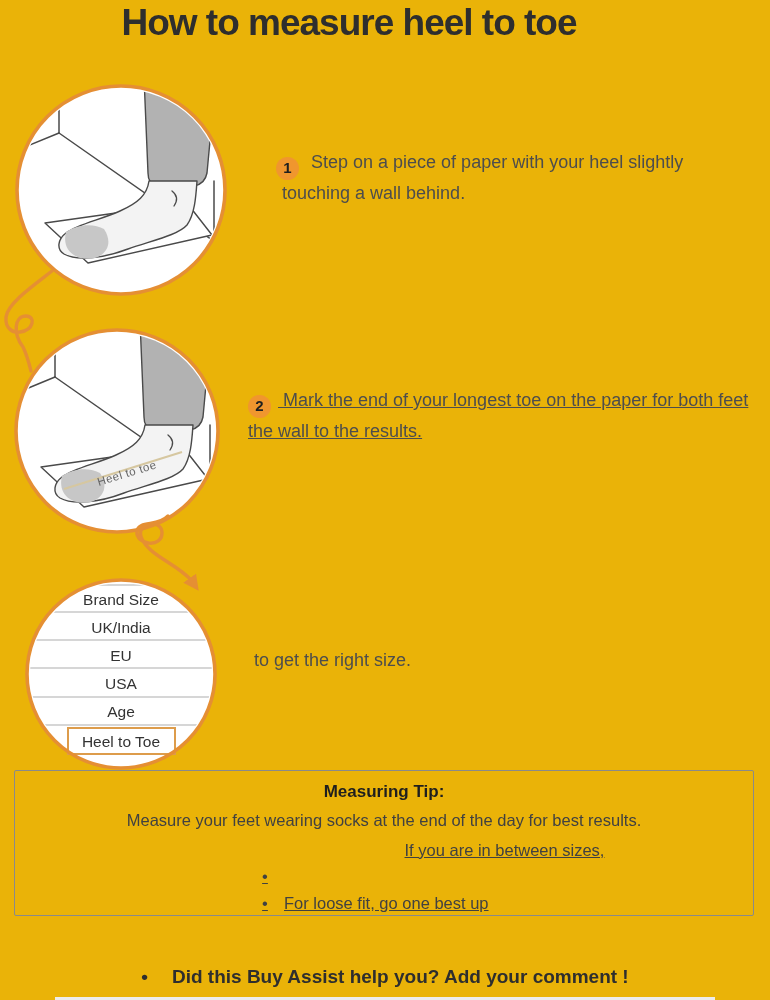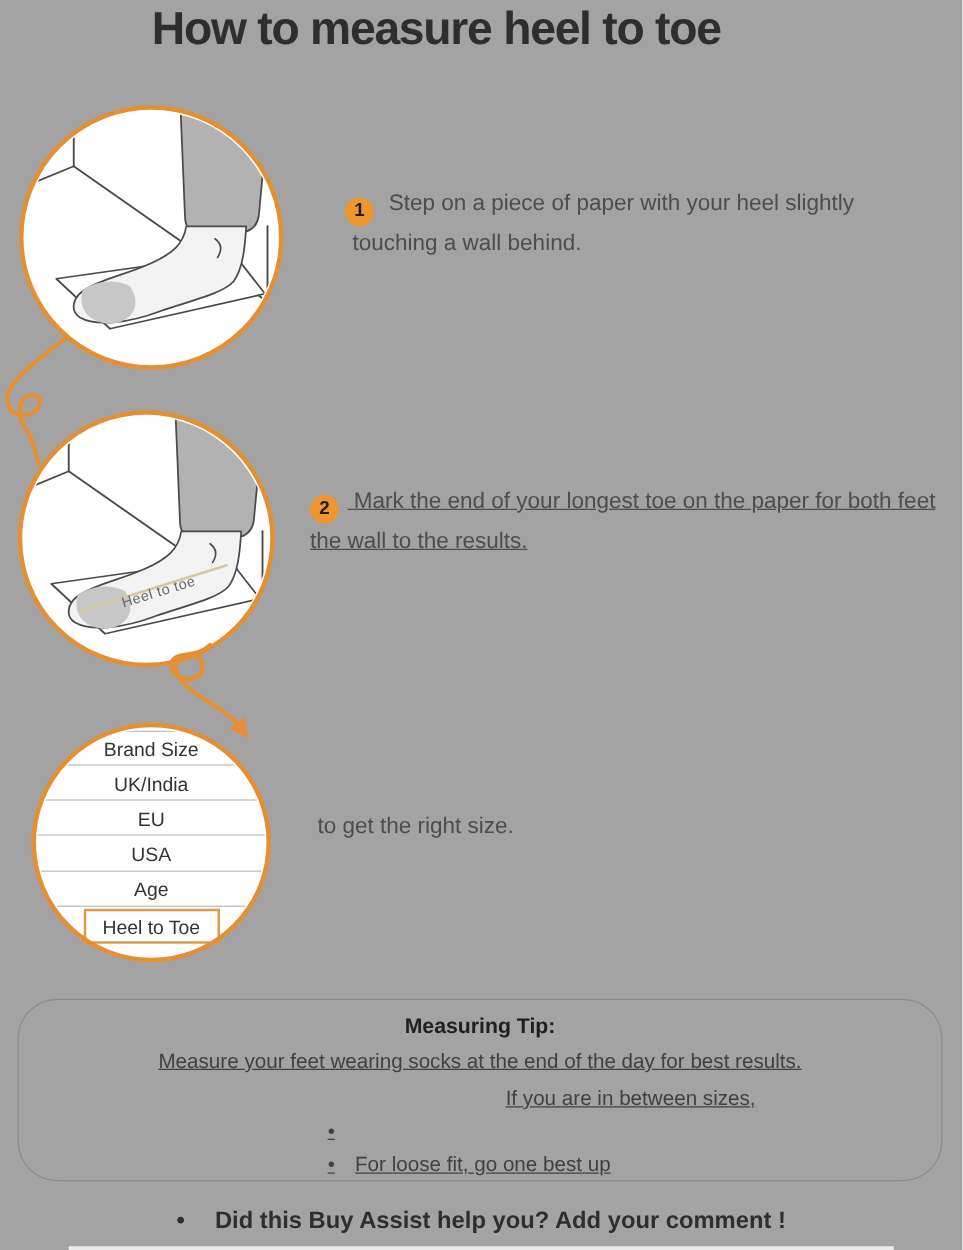--- a/index.html
+++ b/index.html
@@ -1,17 +1,17 @@
 <!DOCTYPE html>
 <html><head>
 <meta charset="utf-8">
 <style>
   html,body{margin:0;padding:0;background:#fff;}
   .page{
-    position:relative;width:770px;height:1000px;background:#a3a3a3;overflow:hidden;
+    position:relative;width:770px;height:1000px;background:#eab308;overflow:hidden;
     font-family:"Liberation Sans", sans-serif;color:#4d4d4d;
   }
   .title{
     position:absolute;top:2px;left:0;right:72px;margin:0;text-align:center;
     font-size:37px;font-weight:700;letter-spacing:-1px;color:#2e2e2e;
   }
   .illu{position:absolute;left:0;top:75px;}
 
   .step{position:absolute;font-size:18px;color:#4d4d4d;}
   .step .line{line-height:26.5px;white-space:nowrap;}
@@ -19,26 +19,26 @@
   .badge{
     display:inline-flex;align-items:center;justify-content:center;
     width:23px;height:23px;border-radius:50%;background:#f0962e;color:#1f1f1f;
     font-size:15px;font-weight:700;margin-right:7px;vertical-align:-5px;
   }
   .step1{left:248px;top:149px;margin-left:28px;}
   .step2{left:248px;top:387px;text-decoration:underline;}
   .step3{left:248px;top:647px;}
 
   .tipbox{
-    position:absolute;left:14px;top:799px;width:740px;height:146px;
-    border:1.6px solid #8a8a8a;border-radius:32px;box-sizing:border-box;
+    position:absolute;left:14px;top:770px;width:740px;height:146px;
+    border:1.6px solid #8a8a8a;border-radius:2px;box-sizing:border-box;
     font-size:16.5px;color:#414141;
   }
   .tip-title{margin-top:11px;text-align:center;font-size:17px;font-weight:700;color:#1f1f1f;}
-  .tip-line{margin-top:9px;text-align:center;text-decoration:underline;}
+  .tip-line{margin-top:9px;text-align:center;}
   .tip-sub{margin:7px 0 0 241px;text-align:center;line-height:26px;text-decoration:underline;}
   .tip-bullets{margin:0;padding:0;list-style:none;}
   .tip-bullets li{display:flex;line-height:27px;}
   .tip-bullets .dot{width:14px;margin-left:2px;margin-right:12px;color:#414141;}
 
   .footer{
     position:absolute;left:0;right:0;top:966px;display:flex;justify-content:center;
     font-size:19px;font-weight:700;color:#2e2e2e;
   }
   .footer .dot{margin-right:24px;}

